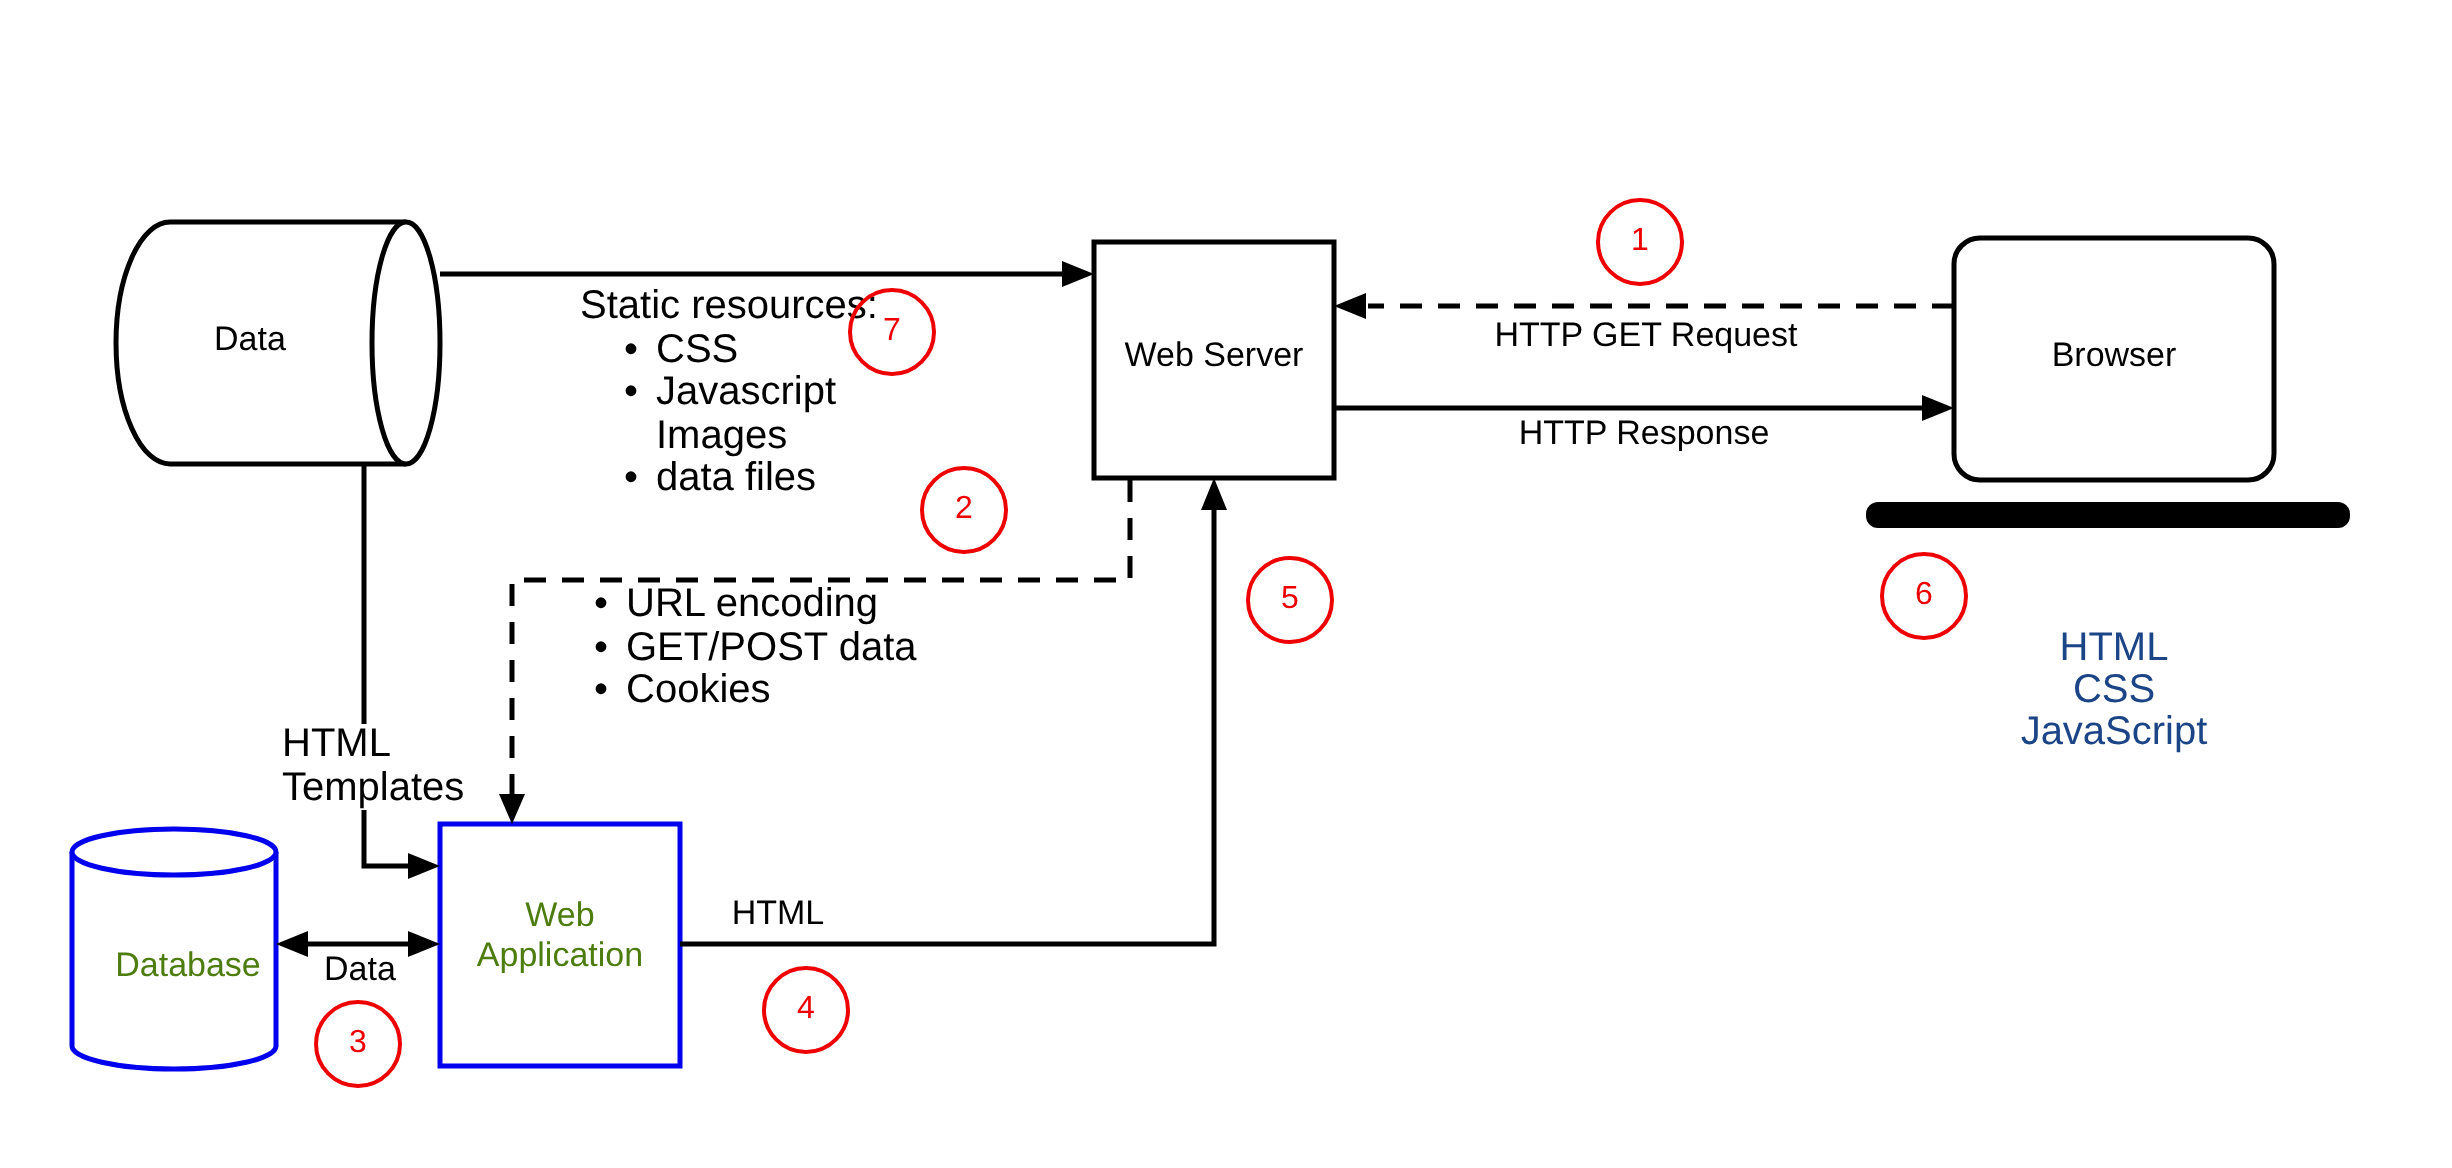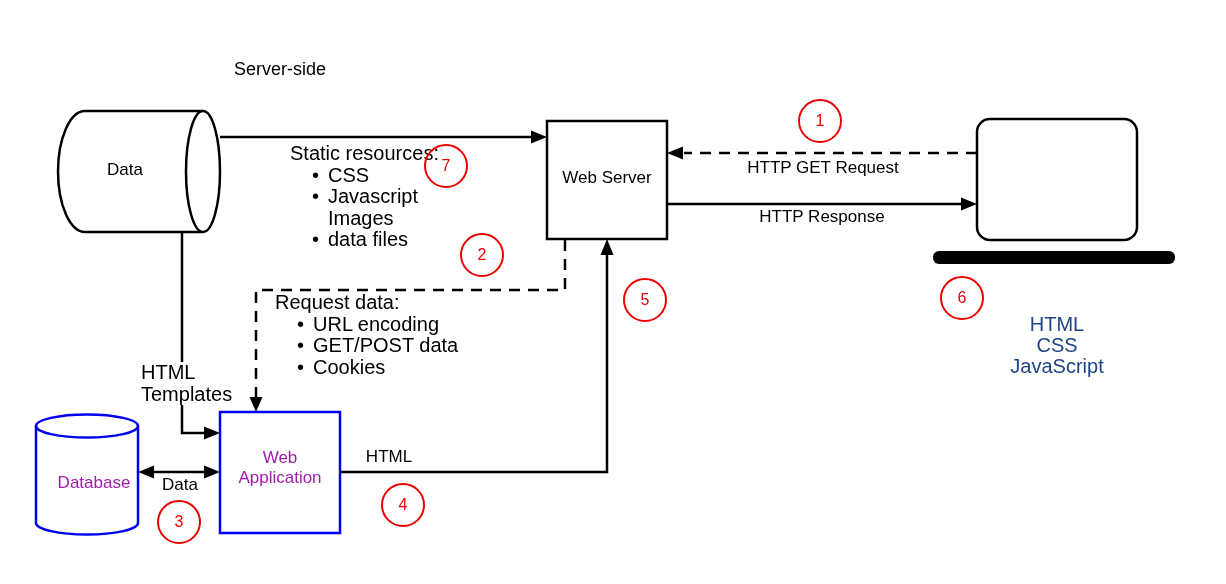--- a/index.html
+++ b/index.html
@@ -4,21 +4,21 @@
 <style>
   html,body { margin:0; padding:0; background:#fff; }
   .canvas {
     position:relative; width:1226px; height:584px; background:#ffffff;
     font-family:"Liberation Sans", sans-serif; color:#000; overflow:hidden;
   }
   .layer { position:absolute; left:0; top:0; }
   .lbl { position:absolute; font-size:17px; line-height:20px; white-space:pre; }
   .ctr { text-align:center; }
   .title { font-size:18px; }
-  .blue { color:#a21caf; }
+  .blue { color:#4d7c0f; }
   .navy { color:#1C4587; }
   .anno { position:absolute; font-size:20px; line-height:21.5px; }
   .anno-item { display:flex; }
   .anno-item .b { margin-left:22px; width:16px; flex:0 0 16px; }
   .whitebg { background:#ffffff; padding:0 3px; }
   .step {
     position:absolute; width:44px; height:44px; box-sizing:border-box;
     border:2.5px solid #EE0000; border-radius:50%;
     display:flex; align-items:center; justify-content:center;
     color:#EE0000; font-size:16px; line-height:16px;
@@ -81,24 +81,24 @@
     <g>
       <polyline class="ln" points="340,472 607,472 607,254"></polyline>
       <polygon class="ah" points="607,239 600.5,255 613.5,255"></polygon>
     </g>
     <g>
       <polyline class="ln dash" points="565,240 565,290 256,290 256,399"></polyline>
       <polygon class="ah" points="256,412 249.5,397 262.5,397"></polygon>
     </g>
   </svg>
 
-  <div class="lbl title ctr" style="left:200px; top:59px; width:160px;">Server-side</div>
 
   <div class="lbl ctr" style="left:62px; top:160px; width:126px;">Data</div>
   <div class="lbl ctr" style="left:547px; top:168px; width:120px;">Web Server</div>
+  <div class="lbl ctr" style="left:977px; top:168px; width:160px;">Browser</div>
   <div class="lbl ctr blue" style="left:36px; top:473px; width:116px;">Database</div>
   <div class="lbl ctr blue" style="left:228px; top:448px; width:104px; white-space:normal; line-height:20px;">Web Application</div>
 
   <div class="anno" style="left:290px; top:143px;">
     <div>Static resources:</div>
     <div class="anno-item">
       <span class="b">•</span>
       <span>CSS</span>
     </div>
     <div class="anno-item">
@@ -109,21 +109,20 @@
       <span class="b"></span>
       <span>Images</span>
     </div>
     <div class="anno-item">
       <span class="b">•</span>
       <span>data files</span>
     </div>
   </div>
 
   <div class="anno" style="left:275px; top:292px;">
-    <div>Request data:</div>
     <div class="anno-item">
       <span class="b">•</span>
       <span>URL encoding</span>
     </div>
     <div class="anno-item">
       <span class="b">•</span>
       <span>GET/POST data</span>
     </div>
     <div class="anno-item">
       <span class="b">•</span>

